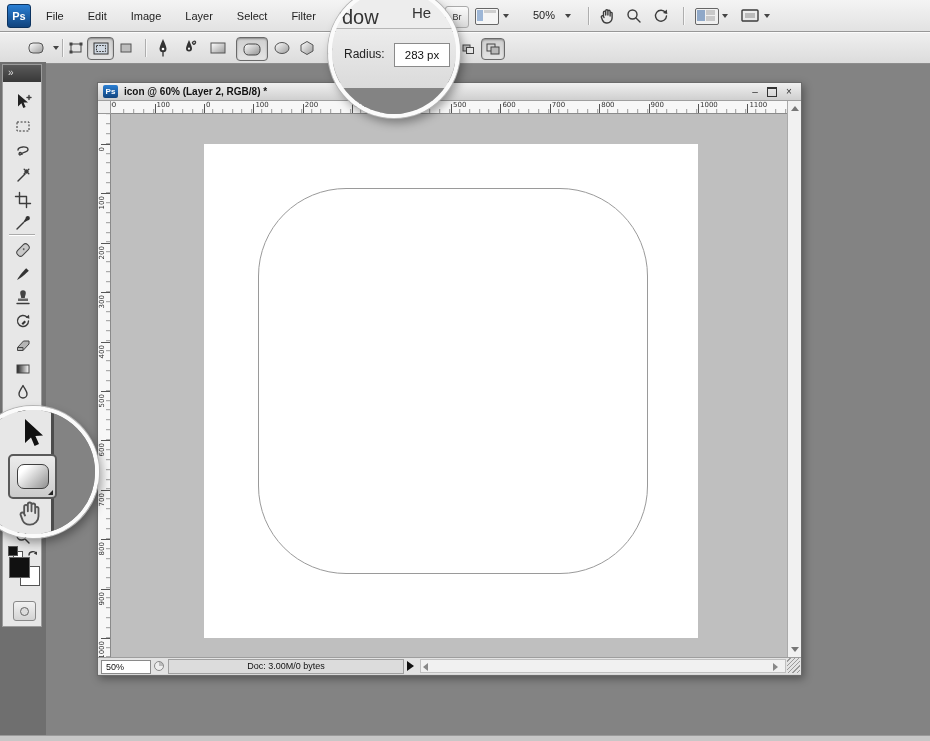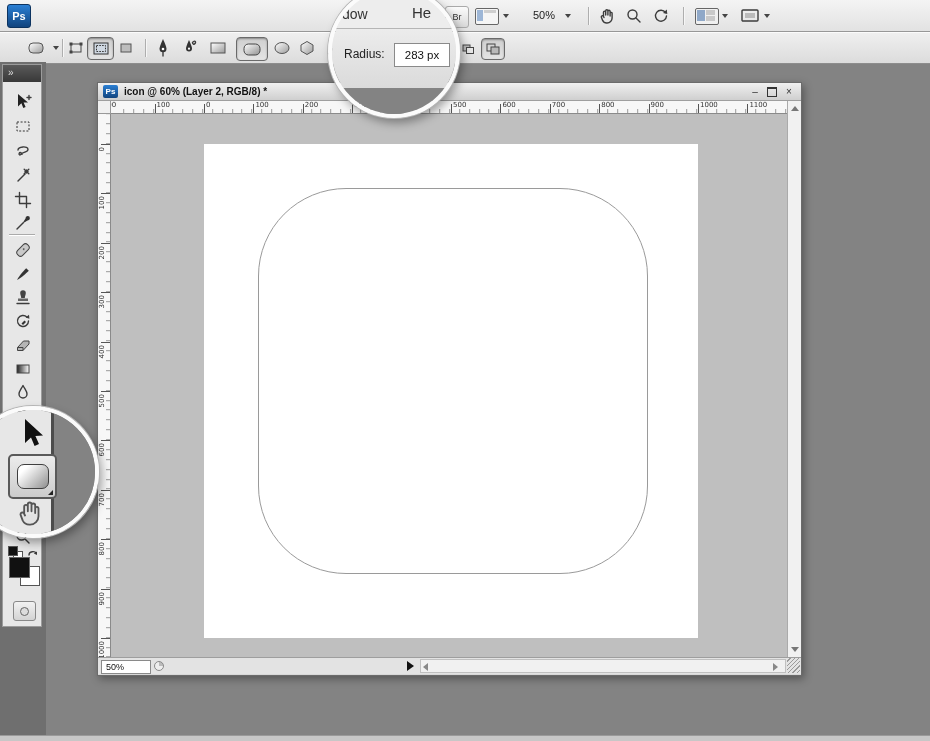--- a/index.html
+++ b/index.html
@@ -114,20 +114,30 @@
 
   
   #bottomstrip{left:0;top:735px;width:930px;height:6px;background:#c7c7c7;border-top:1px solid #9a9a9a;box-sizing:border-box;}
   .txt{white-space:pre;}
 </style>
 </head>
 <body>
 
 <div id="menubar" class="abs">
   <div id="ps-logo" class="abs">Ps</div>
+  <div id="menu-items" class="abs">
+    <span class="mi">File</span>
+    <span class="mi">Edit</span>
+    <span class="mi">Image</span>
+    <span class="mi">Layer</span>
+    <span class="mi">Select</span>
+    <span class="mi">Filter</span>
+    <span class="mi">View</span>
+    <span class="mi">Window</span>
+  </div>
 
   <div class="mbtn abs" style="left:445px;top:6px;width:22px;">Br</div>
 
   <div class="abs" style="left:475px;top:8px;width:22px;height:15px;border:1px solid #666;border-radius:2px;background:#f5f5f5;">
     <div style="position:absolute;left:1px;top:1px;width:6px;height:11px;background:#9db6d6;"></div>
     <div style="position:absolute;left:8px;top:1px;width:12px;height:3px;background:#cfcfcf;"></div>
   </div>
   <span class="caret abs" style="left:503px;top:14px;"></span>
 
   <div class="abs" style="left:533px;top:9px;font-size:11px;color:#222;">50%</div>
@@ -482,32 +492,33 @@
   </div>
 
   <div id="v-scroll" class="abs">
     <div class="sarrow" style="top:5px;border-bottom:5px solid #777;"></div>
     <div class="sarrow" style="bottom:5px;border-top:5px solid #777;"></div>
   </div>
 
   <div id="statusbar" class="abs">
     <div id="zoom-box">50%</div>
     <div id="status-circle"></div>
+    <div id="doc-box">Doc: 3.00M/0 bytes</div>
     <div id="status-flyout"></div>
     <div id="h-scroll">
       <div class="sarrow" style="left:2px;top:3px;border-left:none;border-top:4px solid transparent;border-bottom:4px solid transparent;border-right:5px solid #888;"></div>
       <div class="sarrow" style="left:352px;top:3px;border-left:5px solid #888;border-top:4px solid transparent;border-bottom:4px solid transparent;border-right:none;"></div>
     </div>
   </div>
   <div id="resize-grip"></div>
 </div>
 
 <div id="lens-top" class="maglens">
   <div class="strip-menu">
-    <span class="abs txt" style="left:10px;top:16px;font-size:14px;color:#333;">dow</span>
+    <span class="abs txt" style="left:10px;top:16px;font-size:20px;color:#333;">dow</span>
     <span class="abs txt" style="left:80px;top:14px;font-size:15px;color:#333;">He</span>
   </div>
   <div class="strip-opts">
     <span class="abs txt" style="left:12px;top:18px;font-size:12px;color:#222;">Radius:</span>
     <div id="lens-radius-field">283 px</div>
   </div>
   <div class="strip-ws"></div>
 </div>
 
 <div id="lens-side" class="maglens">

